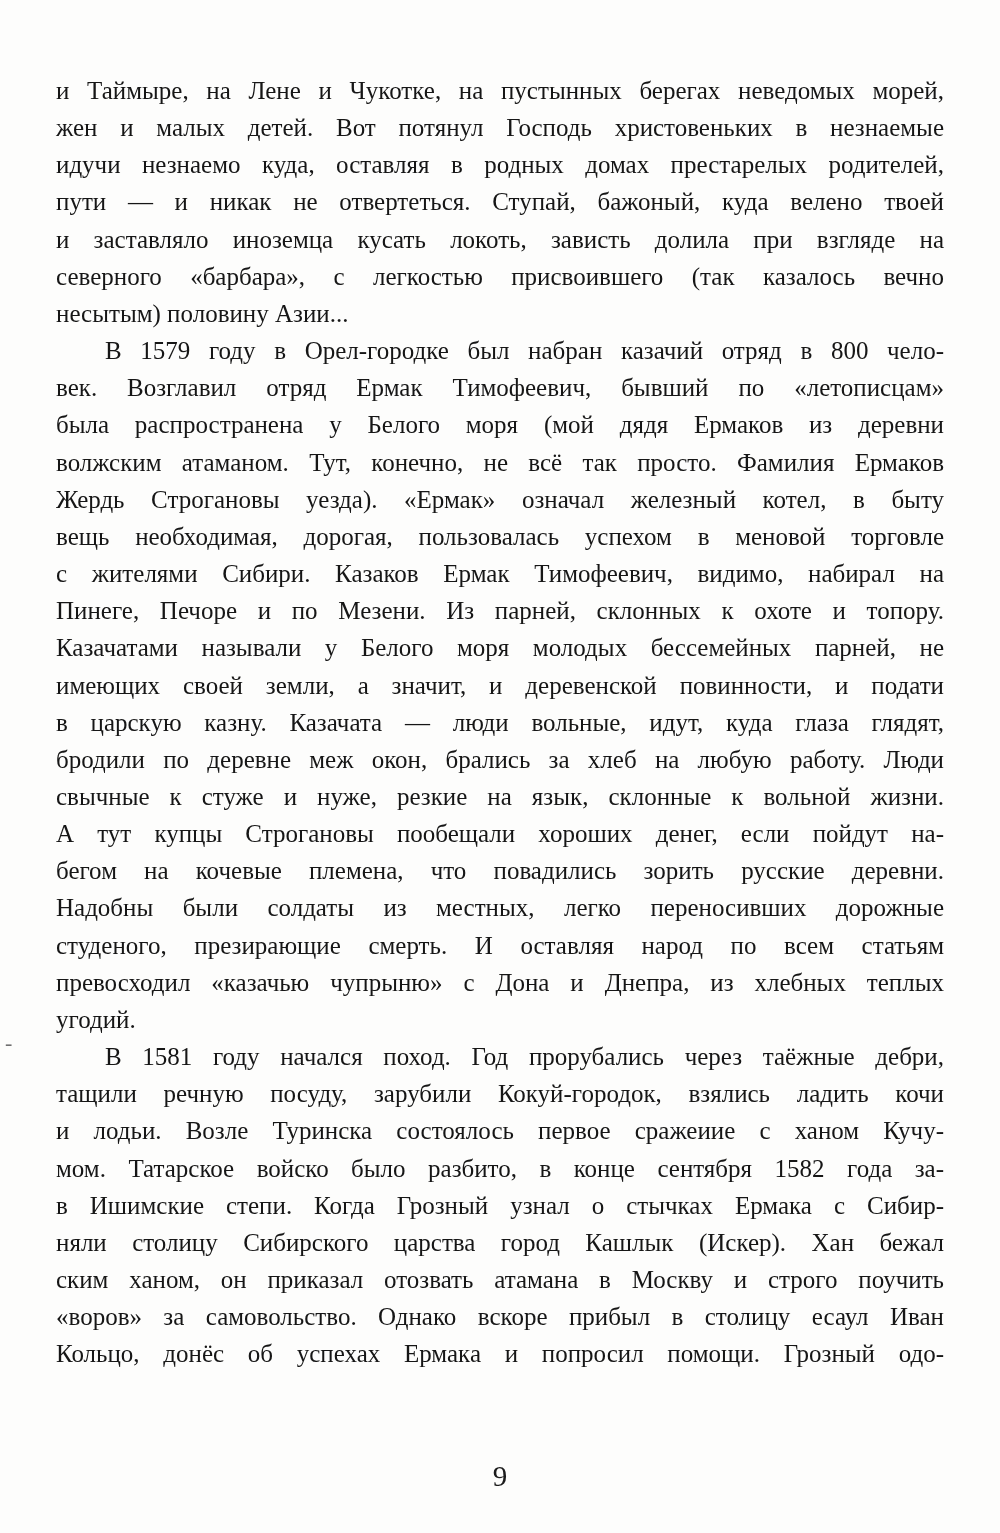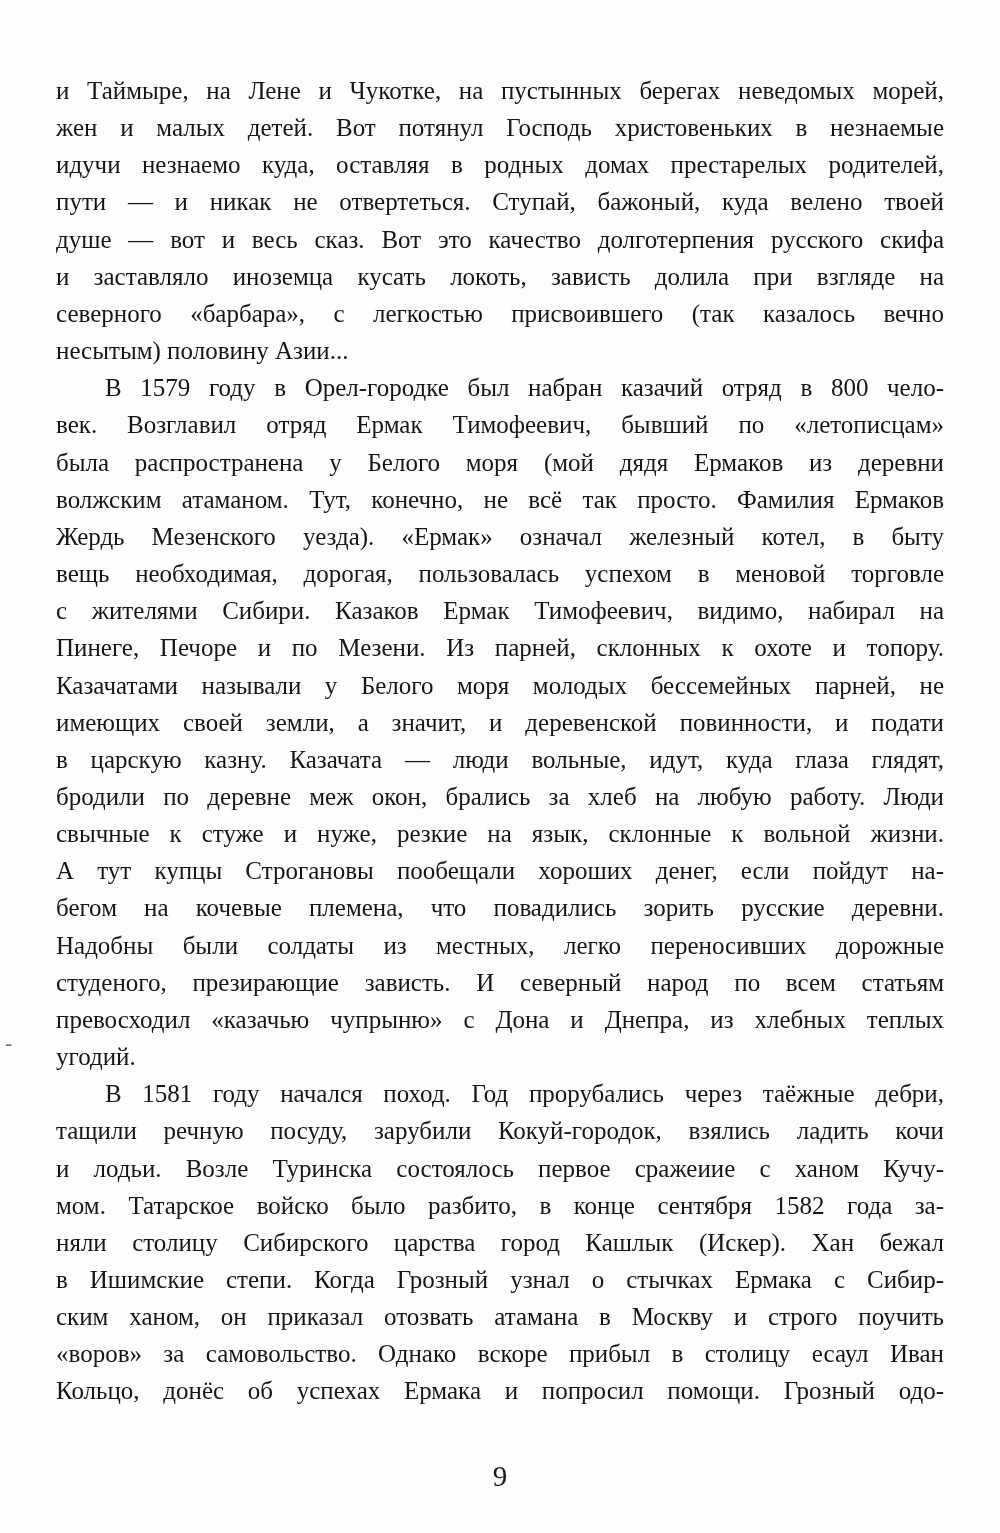--- a/index.html
+++ b/index.html
@@ -62,53 +62,52 @@
 
 <div class="page">
   <span class="margin-dash">-</span>
 
   <main class="text-block">
       <div class="para">
         <div class="line">и Таймыре, на Лене и Чукотке, на пустынных берегах неведомых морей,</div>
         <div class="line">жен и малых детей. Вот потянул Господь христовеньких в незнаемые</div>
         <div class="line">идучи незнаемо куда, оставляя в родных домах престарелых родителей,</div>
         <div class="line">пути — и никак не отвертеться. Ступай, бажоный, куда велено твоей</div>
-        <div class="line">душе — вот и весь сказ. Вот это качество долготерпения русского скифа</div>
         <div class="line">и заставляло иноземца кусать локоть, зависть долила при взгляде на</div>
         <div class="line">северного «барбара», с легкостью присвоившего (так казалось вечно</div>
         <div class="line flush">несытым) половину Азии...</div>
       </div>
       <div class="para indent">
         <div class="line">В 1579 году в Орел-городке был набран казачий отряд в 800 чело-</div>
         <div class="line">век. Возглавил отряд Ермак Тимофеевич, бывший по «летописцам»</div>
         <div class="line">была распространена у Белого моря (мой дядя Ермаков из деревни</div>
         <div class="line">волжским атаманом. Тут, конечно, не всё так просто. Фамилия Ермаков</div>
-        <div class="line">Жердь Мезенского уезда). «Ермак» означал железный котел, в быту</div>
+        <div class="line">Жердь Строгановы уезда). «Ермак» означал железный котел, в быту</div>
         <div class="line">вещь необходимая, дорогая, пользовалась успехом в меновой торговле</div>
         <div class="line">с жителями Сибири. Казаков Ермак Тимофеевич, видимо, набирал на</div>
         <div class="line">Пинеге, Печоре и по Мезени. Из парней, склонных к охоте и топору.</div>
         <div class="line">Казачатами называли у Белого моря молодых бессемейных парней, не</div>
         <div class="line">имеющих своей земли, а значит, и деревенской повинности, и подати</div>
         <div class="line">в царскую казну. Казачата — люди вольные, идут, куда глаза глядят,</div>
         <div class="line">бродили по деревне меж окон, брались за хлеб на любую работу. Люди</div>
         <div class="line">свычные к стуже и нуже, резкие на язык, склонные к вольной жизни.</div>
         <div class="line">А тут купцы Строгановы пообещали хороших денег, если пойдут на-</div>
         <div class="line">бегом на кочевые племена, что повадились зорить русские деревни.</div>
         <div class="line">Надобны были солдаты из местных, легко переносивших дорожные</div>
-        <div class="line">студеного, презирающие зависть. И северный народ по всем статьям</div>
+        <div class="line">студеного, презирающие смерть. И оставляя народ по всем статьям</div>
         <div class="line">превосходил «казачью чупрыню» с Дона и Днепра, из хлебных теплых</div>
         <div class="line flush">угодий.</div>
       </div>
       <div class="para indent">
         <div class="line">В 1581 году начался поход. Год прорубались через таёжные дебри,</div>
         <div class="line">тащили речную посуду, зарубили Кокуй-городок, взялись ладить кочи</div>
         <div class="line">и лодьи. Возле Туринска состоялось первое сражеиие с ханом Кучу-</div>
         <div class="line">мом. Татарское войско было разбито, в конце сентября 1582 года за-</div>
+        <div class="line">в Ишимские степи. Когда Грозный узнал о стычках Ермака с Сибир-</div>
         <div class="line">няли столицу Сибирского царства город Кашлык (Искер). Хан бежал</div>
-        <div class="line">в Ишимские степи. Когда Грозный узнал о стычках Ермака с Сибир-</div>
         <div class="line">ским ханом, он приказал отозвать атамана в Москву и строго поучить</div>
         <div class="line">«воров» за самовольство. Однако вскоре прибыл в столицу есаул Иван</div>
         <div class="line">Кольцо, донёс об успехах Ермака и попросил помощи. Грозный одо-</div>
       </div>
     </main>
 
   <div class="page-number">9</div>
 </div>
 
 </body></html>

